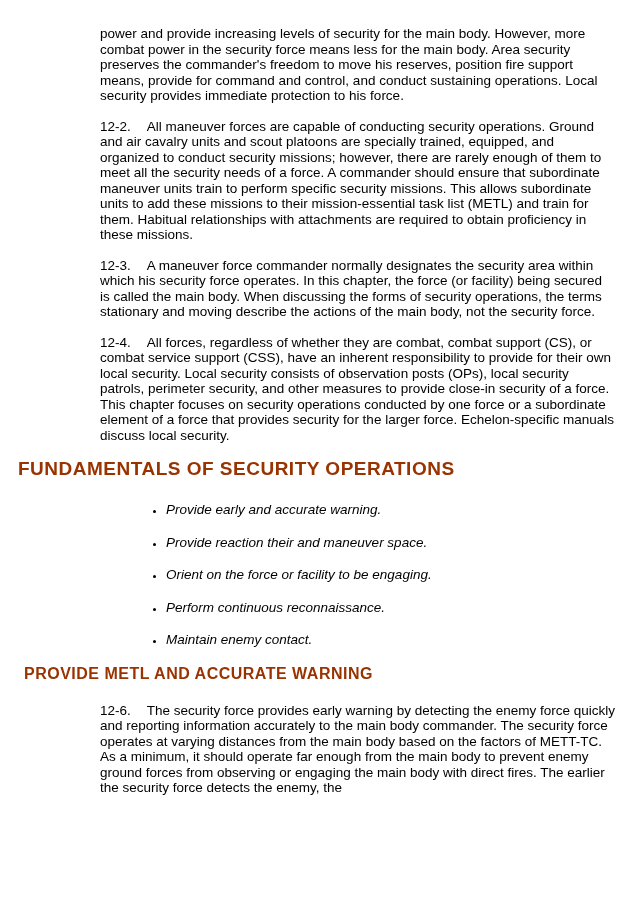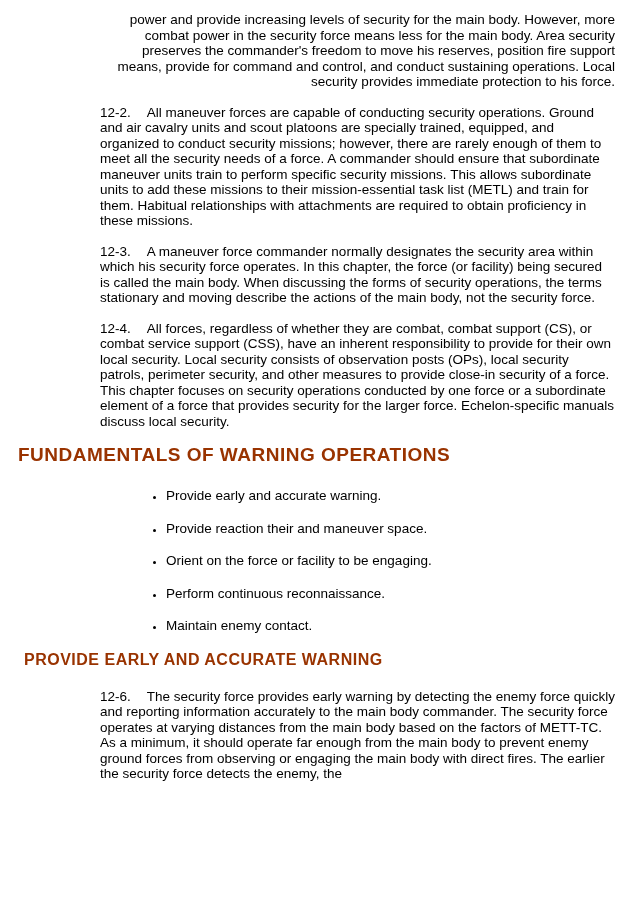--- a/index.html
+++ b/index.html
@@ -24,21 +24,21 @@
     line-height: 13px;
     color: #000000;
   }
   .content {
     margin-left: 100px;
     width: 515px;
     font-size: 13.5px;
     line-height: 15.5px;
   }
   .content p { margin: 0 0 15px 0; }
-  .content p.first-para { margin-top: 12px; text-align: right; }
+  .content p.first-para { margin-top: 26px; }
   .pnum { margin-right: 16px; }
   .italic { }
   h1.sec-heading {
     margin: 14px 0 16px 18px;
     font-family: "Liberation Sans", sans-serif;
     font-size: 19px;
     line-height: 21px;
     font-weight: bold;
     letter-spacing: 0.5px;
     color: var(--heading-color);
@@ -49,20 +49,21 @@
     font-size: 16px;
     line-height: 18px;
     font-weight: bold;
     letter-spacing: 0.5px;
     color: var(--heading-color);
   }
   ul.fundamentals {
     margin: 23px 0 0 0;
     padding-left: 66px;
     list-style: disc outside;
+    font-style: italic;
   }
   ul.fundamentals li { margin: 0 0 17px 0; }
   ul.fundamentals li::marker { font-size: 0.85em; }
 </style>
 </head>
 <body>
 
 <div class="page">
 
 
@@ -70,34 +71,34 @@
 
     <p class="first-para"><span>power and provide increasing levels of security for the main body. However, more combat power in the security force means less for the main body. Area security preserves the commander's freedom to move his reserves, position fire support means, provide for command and control, and conduct sustaining operations. Local security provides immediate protection to his force.</span></p>
 
     <p><span class="pnum">12-2.</span><span>All maneuver forces are capable of conducting security operations. Ground and air cavalry units and scout platoons are specially trained, equipped, and organized to conduct security missions; however, there are rarely enough of them to meet all the security needs of a force. A commander should ensure that subordinate maneuver units train to perform specific security missions. This allows subordinate units to add these missions to their mission-essential task list (METL) and train for them. Habitual relationships with attachments are required to obtain proficiency in these missions.</span></p>
 
     <p><span class="pnum">12-3.</span><span>A maneuver force commander normally designates the security area within which his security force operates. In this chapter, the force (or facility) being secured is called the main body. When discussing the forms of security operations, the terms </span><span class="italic">stationary</span><span> and </span><span class="italic">moving</span><span> describe the actions of the main body, not the security force.</span></p>
 
     <p><span class="pnum">12-4.</span><span>All forces, regardless of whether they are combat, combat support (CS), or combat service support (CSS), have an inherent responsibility to provide for their own local security. Local security consists of observation posts (OPs), local security patrols, perimeter security, and other measures to provide close-in security of a force. This chapter focuses on security operations conducted by one force or a subordinate element of a force that provides security for the larger force. Echelon-specific manuals discuss local security.</span></p>
   </div>
 
-  <h1 class="sec-heading">FUNDAMENTALS OF WARNING OPERATIONS</h1>
+  <h1 class="sec-heading">FUNDAMENTALS OF SECURITY OPERATIONS</h1>
 
   <div class="content">
 
 
     <ul class="fundamentals">
       <li>Provide early and accurate warning.</li>
       <li>Provide reaction their and maneuver space.</li>
       <li>Orient on the force or facility to be engaging.</li>
       <li>Perform continuous reconnaissance.</li>
       <li>Maintain enemy contact.</li>
     </ul>
   </div>
 
-  <h2 class="sub-heading">PROVIDE EARLY AND ACCURATE WARNING</h2>
+  <h2 class="sub-heading">PROVIDE METL AND ACCURATE WARNING</h2>
 
   <div class="content">
 
     <p><span class="pnum">12-6.</span><span>The security force provides early warning by detecting the enemy force quickly and reporting information accurately to the main body commander. The security force operates at varying distances from the main body based on the factors of METT-TC. As a minimum, it should operate far enough from the main body to prevent enemy ground forces from observing or engaging the main body with direct fires. The earlier the security force detects the enemy, the</span></p>
   </div>
 
 </div>
 
 </body></html>

